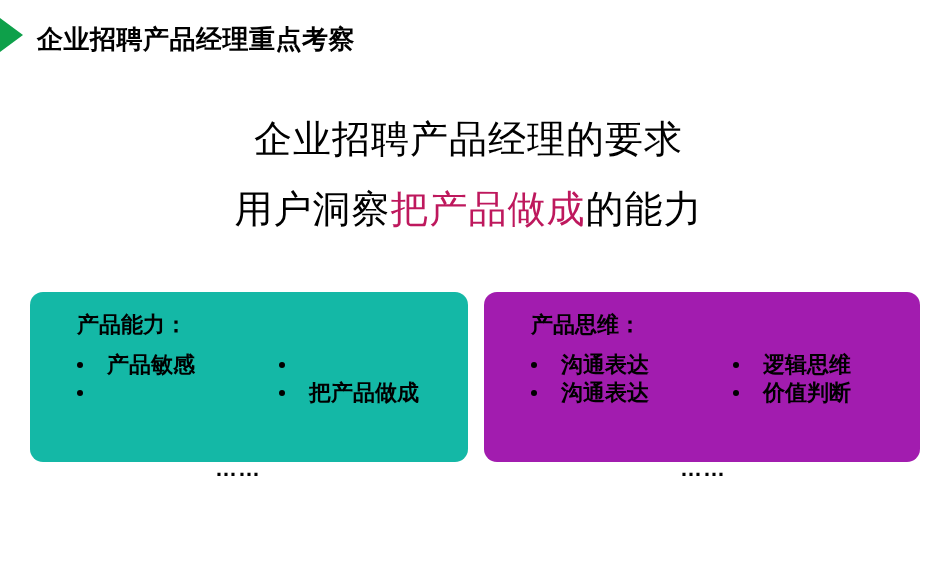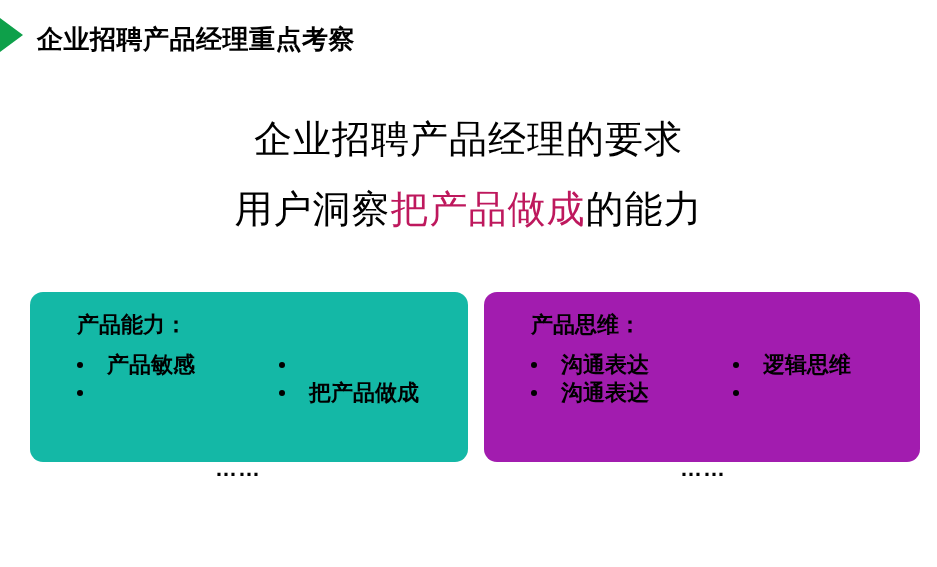--- a/index.html
+++ b/index.html
@@ -206,20 +206,21 @@
           <span class="bullet-label">逻辑思维</span>
         </div>
       </div>
       <div class="card-row">
         <div class="bullet-item">
           <span class="bullet-dot"></span>
           <span class="bullet-label">沟通表达</span>
         </div>
         <div class="bullet-item">
           <span class="bullet-dot"></span>
+          <span class="bullet-label">价值判断</span>
         </div>
       </div>
     </div>
   </div>
 
 </div>
 
 <div class="ellipsis ellipsis-left">……</div>
 <div class="ellipsis ellipsis-right">……</div>
 

